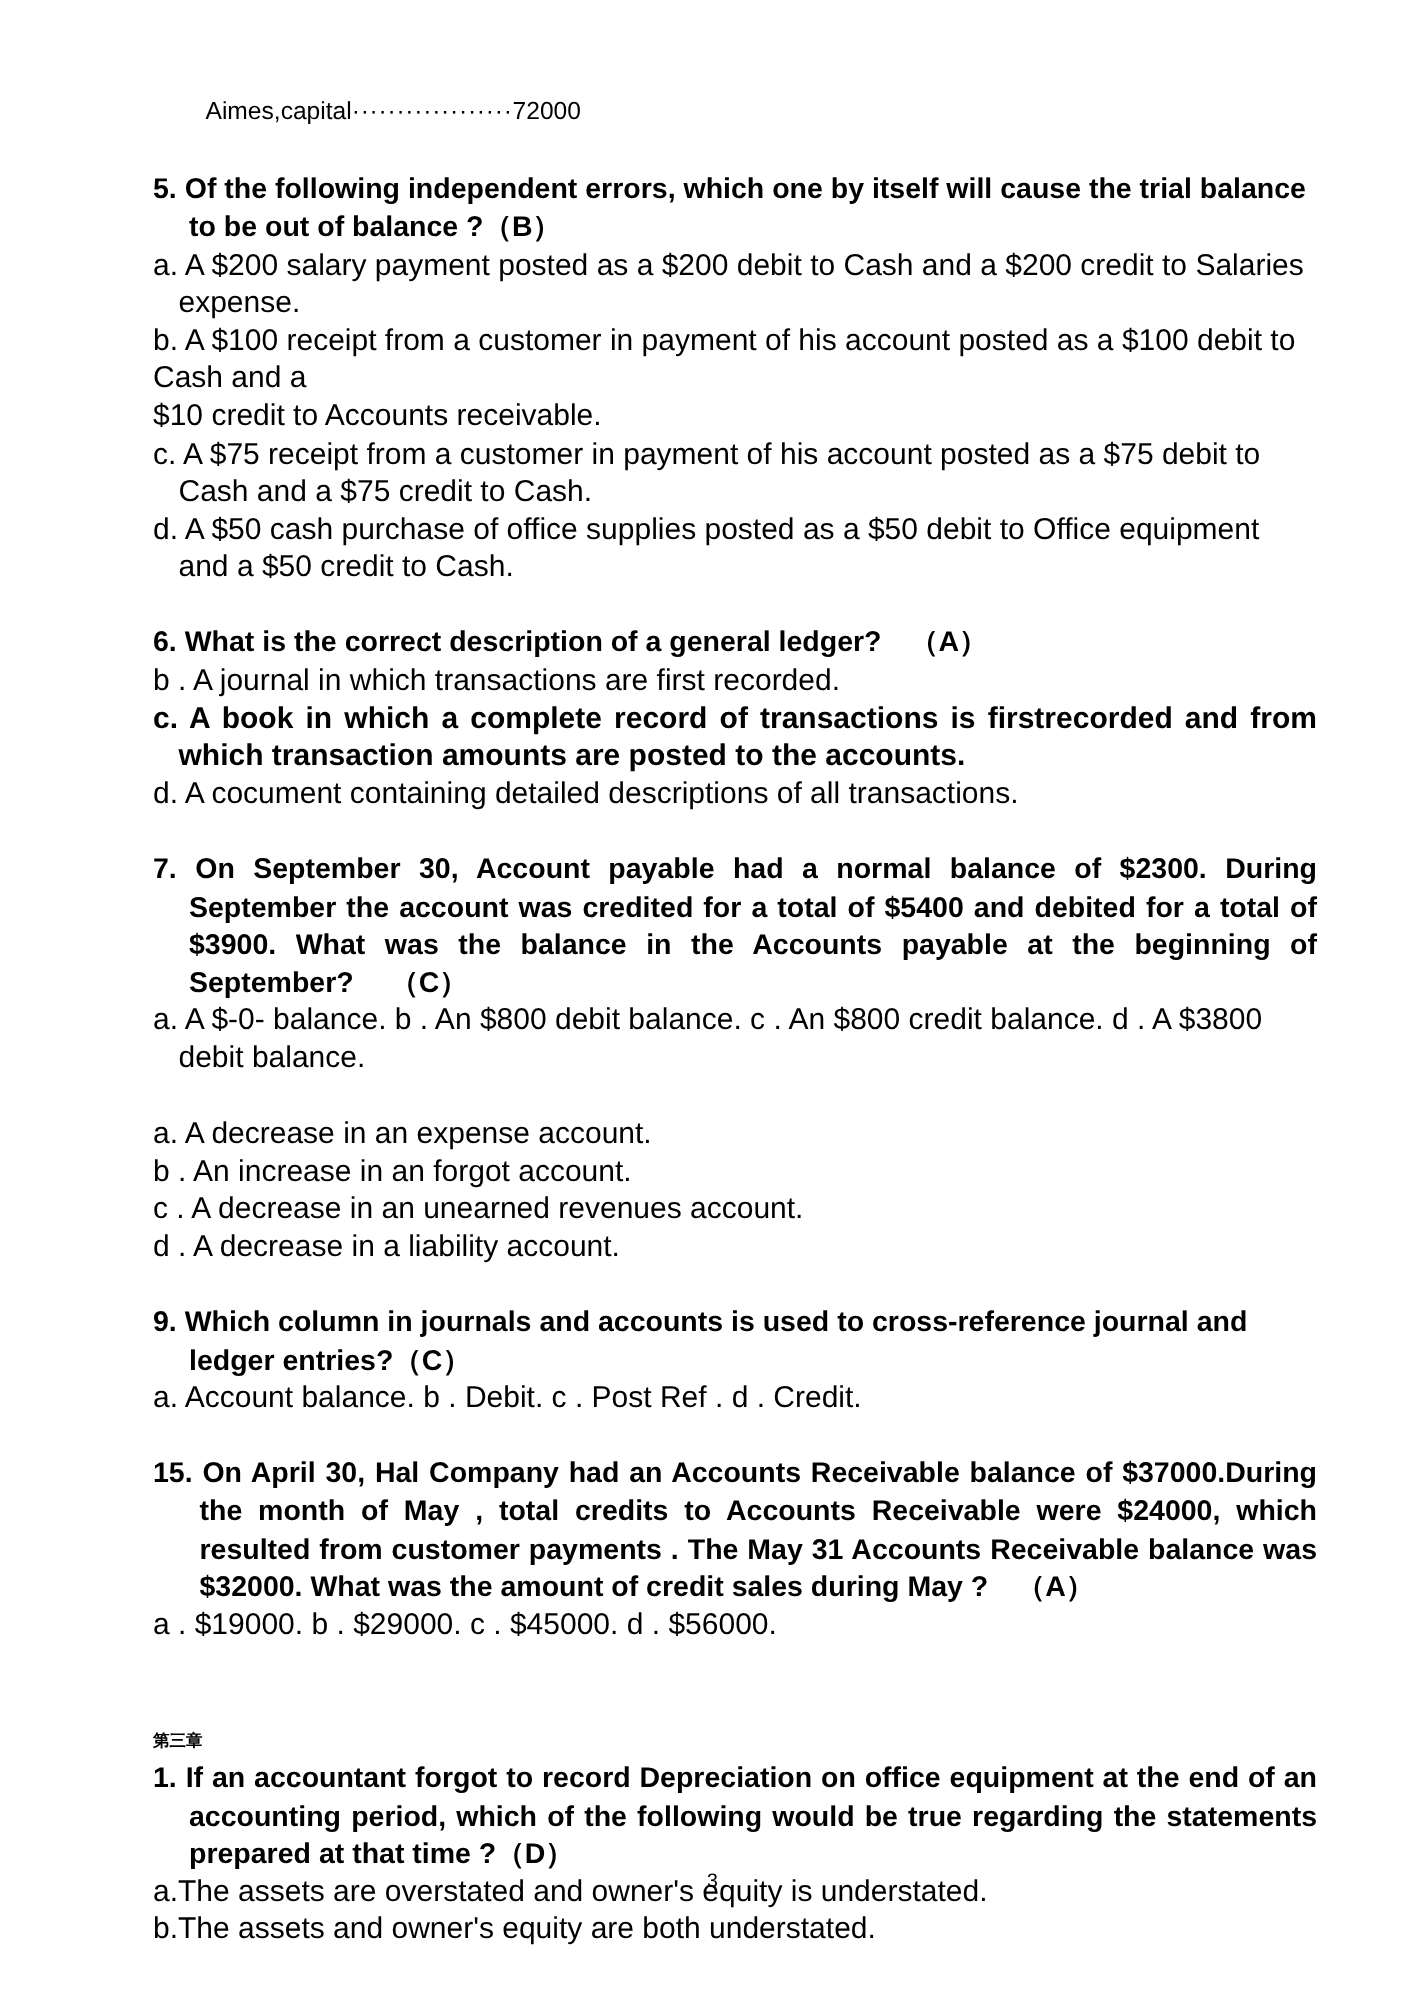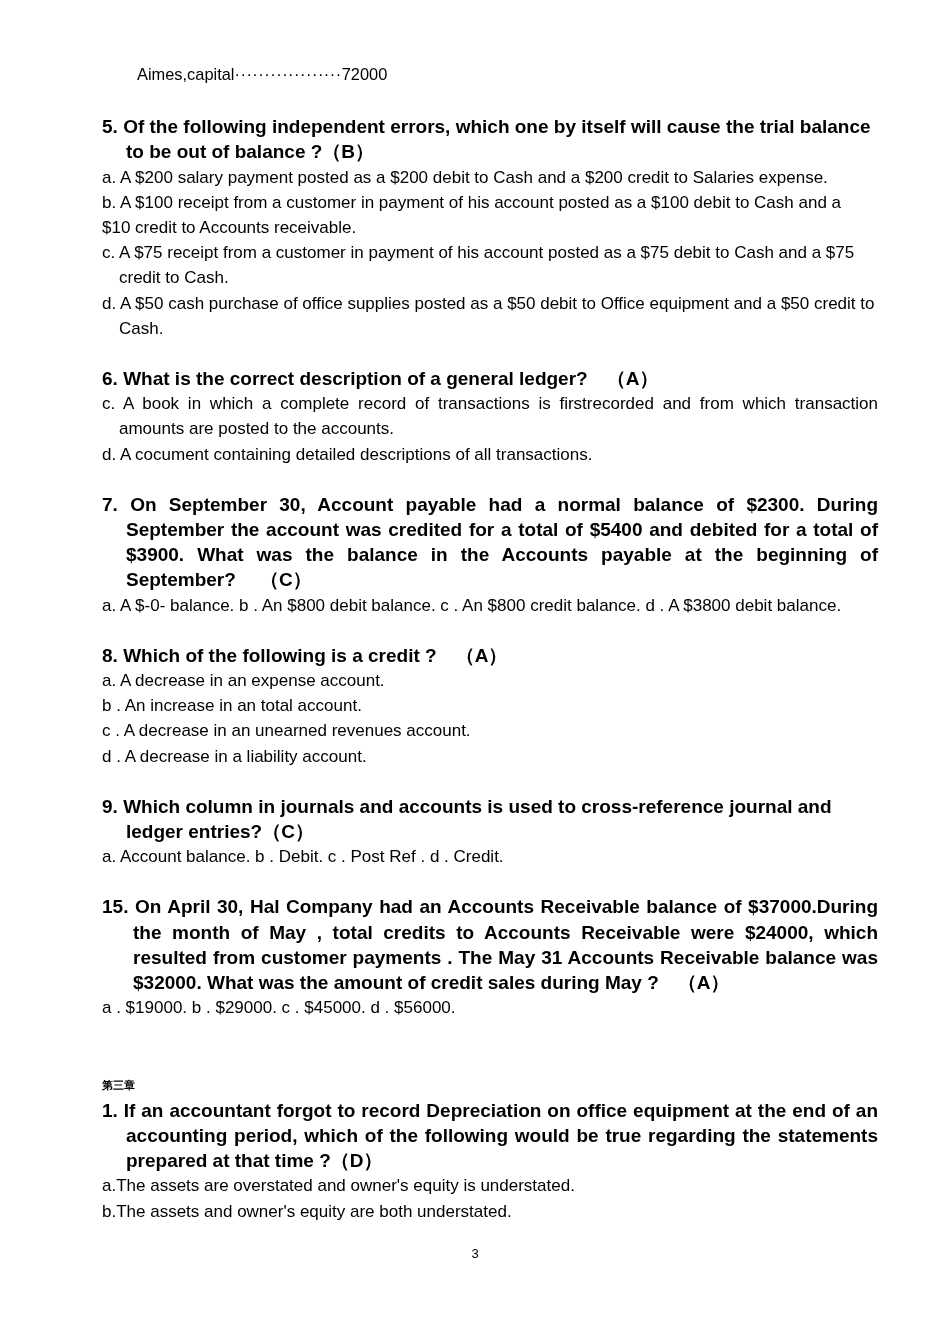--- a/index.html
+++ b/index.html
@@ -44,30 +44,31 @@
   .qstem.just {
     text-align: justify;
     text-align-last: left;
   }
   .qstem.wide {
     padding-left: 31px;
     text-indent: -31px;
   }
   
   .opt {
-    font-size: 17px;
+    font-size: 20px;
     line-height: 25.2px;
     margin: 0;
     padding-left: 17px;
     text-indent: -17px;
     text-align: left;
   }
   .opt.just {
     text-align: justify;
     text-align-last: left;
+    font-weight: bold;
   }
   .opt.flush {
     padding-left: 0;
     text-indent: 0;
   }
 
   .gap-s { height: 25px; }
   .gap-m { height: 27px; }
   .gap-l { height: 52px; }
 
@@ -114,35 +115,34 @@
     <p class="opt">a. A $200 salary payment posted as a $200 debit to Cash and a $200 credit to Salaries expense.</p>
     <p class="opt flush">b. A $100 receipt from a customer in payment of his account posted as a $100 debit to Cash and a</p>
     <p class="opt flush">$10 credit to Accounts receivable.</p>
     <p class="opt">c. A $75 receipt from a customer in payment of his account posted as a $75 debit to Cash and a $75 credit to Cash.</p>
     <p class="opt">d. A $50 cash purchase of office supplies posted as a $50 debit to Office equipment and a $50 credit to Cash.</p>
 
     <div class="gap-s"></div>
 
     <p class="qstem"><span class="bold">6.</span>
       <span class="bold">What is the correct description of a general ledger?　（A）</span></p>
+    <p class="opt">b . A journal in which transactions are first recorded.</p>
     <p class="opt just">c. A book in which a complete record of transactions is firstrecorded and from which transaction amounts are posted to the accounts.</p>
     <p class="opt">d. A cocument containing detailed descriptions of all transactions.</p>
 
     <div class="gap-s"></div>
 
     <p class="qstem just"><span class="bold">7.</span>
       <span class="bold">On September 30, Account payable had a normal balance of $2300. During September the account was credited for a total of $5400 and debited for a total of $3900. What was the balance in the Accounts payable at the beginning of September?　 （C）</span></p>
     <p class="opt">a. A $-0- balance.  b . An $800 debit balance.  c . An $800 credit balance.  d . A $3800 debit balance.</p>
 
     <div class="gap-s"></div>
 
-    <p class="qstem"><span class="bold">8.</span>
-      <span class="bold">Which of the following is a credit ?　（A）</span></p>
     <p class="opt">a. A decrease in an expense account.</p>
-    <p class="opt">b . An increase in an total account.</p>
+    <p class="opt">b . An increase in an forgot account.</p>
     <p class="opt">c . A decrease in an unearned revenues account.</p>
     <p class="opt">d . A decrease in a liability account.</p>
 
     <div class="gap-s"></div>
 
     <p class="qstem"><span class="bold">9.</span>
       <span class="bold">Which column in journals and accounts is used to cross-reference journal and ledger entries?（C）</span></p>
     <p class="opt">a. Account balance.  b . Debit.   c . Post Ref .   d . Credit.</p>
 
     <div class="gap-s"></div>

